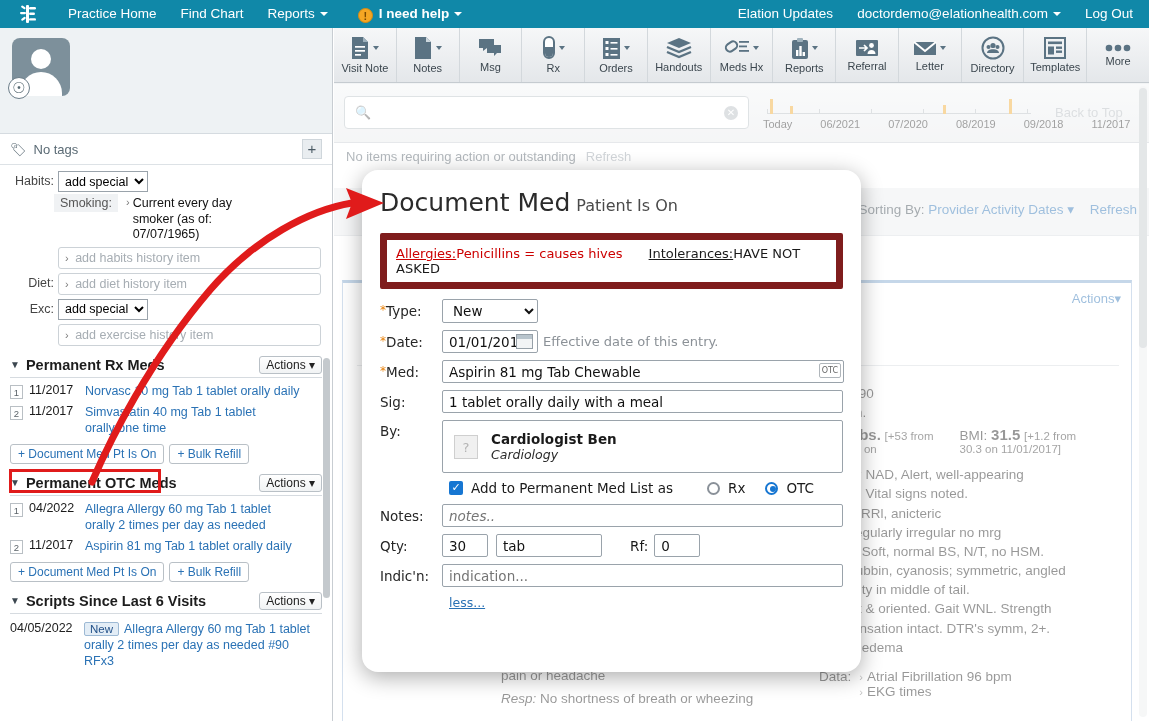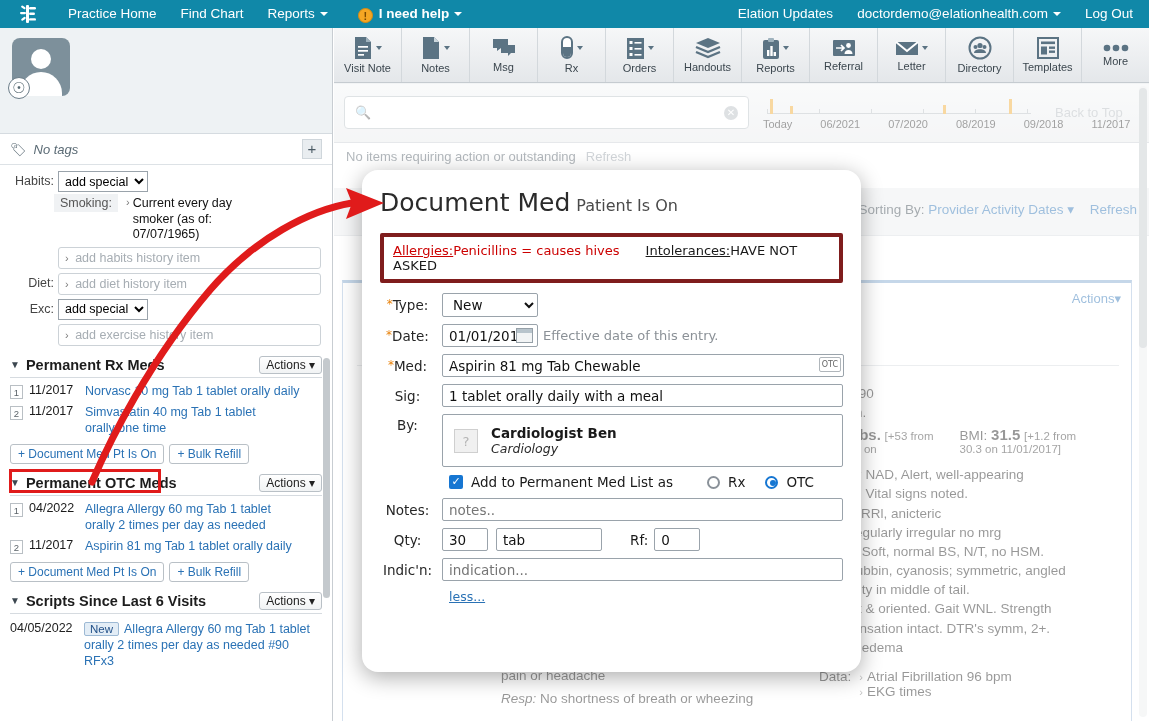--- a/index.html
+++ b/index.html
@@ -73,21 +73,21 @@
   .allergy-pill {
     display: inline-block; margin-top: 7px; background: #cc0022; color: #ffffff;
     font-size: 11.5px; font-weight: bold; padding: 3px 11px; border-radius: 11px;
     letter-spacing: .3px;
   }
   .tags-row {
     display: flex; align-items: center; padding: 6px 10px 6px 10px;
     border-bottom: 1px solid #dde2e6; height: 31px; background:#fff;
   }
   .tag-icon { color: #5a6a74; font-size: 13px; margin-right: 7px; }
-  .tags-txt { color: #5a6a74; font-style: italic; font-size: 13px; text-align: center; }
+  .tags-txt { color: #5a6a74; font-size: 13px; text-align: center; }
   .plus-btn {
     margin-left: auto; width: 20px; height: 20px; background: #e9edf0;
     border: 1px solid #cfd6db; color: #4a5a64; font-size: 15px; line-height: 17px;
     text-align: center; cursor: pointer;
   }
 
   .sb-body { padding: 6px 10px 0 10px; font-size: 12.5px; color: #222; }
   .row { display: flex; align-items: flex-start; margin-bottom: 4px; }
   .lbl { color: #444; font-size: 12.5px; text-align: right; padding-top: 3px; }
   .lbl.w50 { width: 44px; flex: none; margin-right: 4px;}
@@ -234,30 +234,30 @@
   .modal {
     position: absolute; left: 362px; top: 170px; width: 499px; height: 502px;
     background: #ffffff; border-radius: 16px;
     box-shadow: 0 5px 22px rgba(0,0,0,0.33);
     font-family: "DejaVu Sans", sans-serif;
   }
   .modal-title { padding: 18px 0 0 18px; }
   .modal-title .t1 { font-size: 25px; color: #2b2b2b; }
   .modal-title .t2 { font-size: 16px; color: #4a4a4a; margin-left: 6px; }
   .allergy-bar {
-    margin: 16px 18px 0 18px; border: 4px solid #7f1d1d; border-radius: 2px;
+    margin: 16px 18px 0 18px; border: 7px solid #7f1d1d; border-radius: 2px;
     padding: 6px 9px; font-size: 13px; color: #1a1a1a;
   }
   .allergy-bar .red { color: #cc0000; }
   .allergy-bar u { text-decoration: underline; }
   .allergy-bar .sep { display:inline-block; width: 26px; }
 
   .form { margin: 10px 18px 0 18px; font-size: 13.5px; color: #1a1a1a; }
   .frow { display: flex; align-items: center; margin-bottom: 7px; }
-  .flbl { width: 62px; text-align: center; padding-right: 7px; flex: none; font-size: 13.5px; color: #262626; }
+  .flbl { width: 62px; text-align: left; padding-right: 7px; flex: none; font-size: 13.5px; color: #262626; }
   .req { color: #e8820c; font-size: 12px; vertical-align: top; }
   input.fld, .fld {
     font-family: "DejaVu Sans", sans-serif; font-size: 13.5px;
     border: 1px solid #9aa3ab; border-radius: 2px; background: #fff;
     padding: 2px 6px; height: 23px; color: #111;
   }
   .fld.ph { color: #a9afb4; }
   .med-fld { width: 402px; position: relative; display:flex; align-items:center; }
   .otc-tag {
     position: absolute; right: 3px; top: 3px; font-size: 8px; color: #666;
@@ -512,20 +512,32 @@
         <div class="tb-ico-row">
           <svg width="26" height="22" viewBox="0 0 26 22">
               <path d="M13 1 25 6 13 11 1 6z" fill="#5b7383"></path>
               <path d="M1 10l12 5 12-5" stroke="#5b7383" stroke-width="2.4" fill="none"></path>
               <path d="M1 15l12 5 12-5" stroke="#5b7383" stroke-width="2.4" fill="none"></path>
             </svg>
         </div>
         <div class="tb-lbl">Handouts</div>
       </div>
 
+      <div class="tb-item">
+        <div class="tb-ico-row">
+          <svg width="26" height="22" viewBox="0 0 26 22">
+              <rect x="1.5" y="5.5" width="12" height="8" rx="4" transform="rotate(-35 7.5 9.5)" fill="none" stroke="#5b7383" stroke-width="2"></rect>
+              <rect x="15" y="4" width="10" height="1.8" fill="#5b7383"></rect>
+              <rect x="15" y="8.5" width="8" height="1.8" fill="#5b7383"></rect>
+              <rect x="15" y="13" width="10" height="1.8" fill="#5b7383"></rect>
+            </svg>
+          <span class="tb-caret"></span>
+        </div>
+        <div class="tb-lbl">Meds Hx</div>
+      </div>
 
       <div class="tb-item">
         <div class="tb-ico-row">
           <svg width="18" height="23" viewBox="0 0 18 23">
               <rect x="1" y="3" width="16" height="19" rx="2" fill="#5b7383"></rect>
               <rect x="6" y="1" width="6" height="4" rx="1" fill="#9fb2bd"></rect>
               <rect x="5" y="13" width="2.4" height="6" fill="#fff"></rect>
               <rect x="8.3" y="9" width="2.4" height="10" fill="#fff"></rect>
               <rect x="11.6" y="15" width="2.4" height="4" fill="#fff"></rect>
             </svg>
@@ -749,21 +761,21 @@
         <span>Add to Permanent Med List as</span>
         <span class="rgap"></span>
         <span class="radio"></span>
         <span>Rx</span>
         <span class="radio on" style="margin-left:12px"></span>
         <span>OTC</span>
       </div>
 
       <div class="frow">
         <div class="flbl">Notes:</div>
-        <input class="fld ph" style="width: 402px;" placeholder="notes..">
+        <input class="fld ph" style="width: 402px; font-style: italic;" placeholder="notes..">
       </div>
 
       <div class="frow">
         <div class="flbl">Qty:</div>
         <input class="fld" style="width: 46px;" value="30">
         <input class="fld" style="width: 106px; margin-left: 8px;" value="tab">
         <span style="margin-left:28px">Rf:</span>
         <input class="fld" style="width: 46px; margin-left: 6px;" value="0">
       </div>
 

